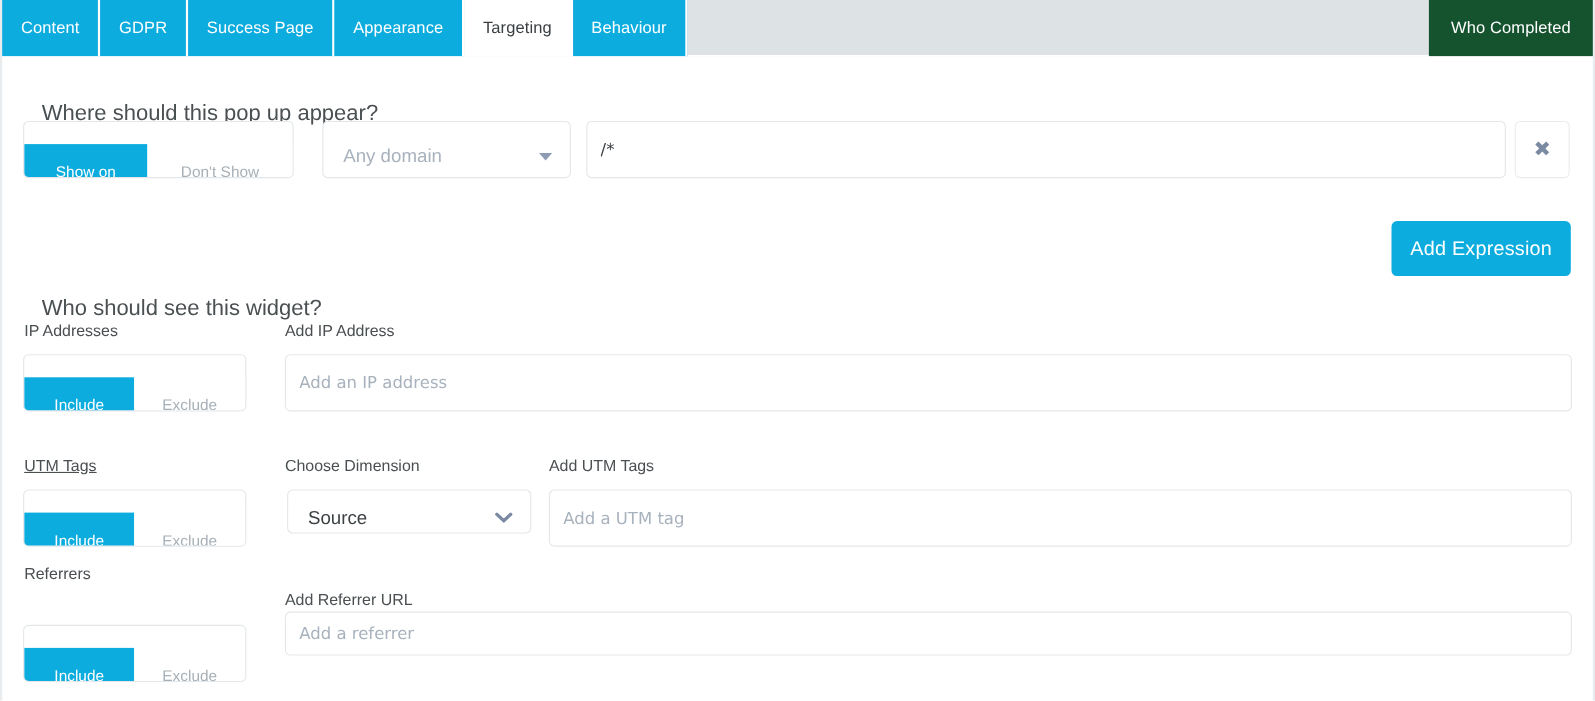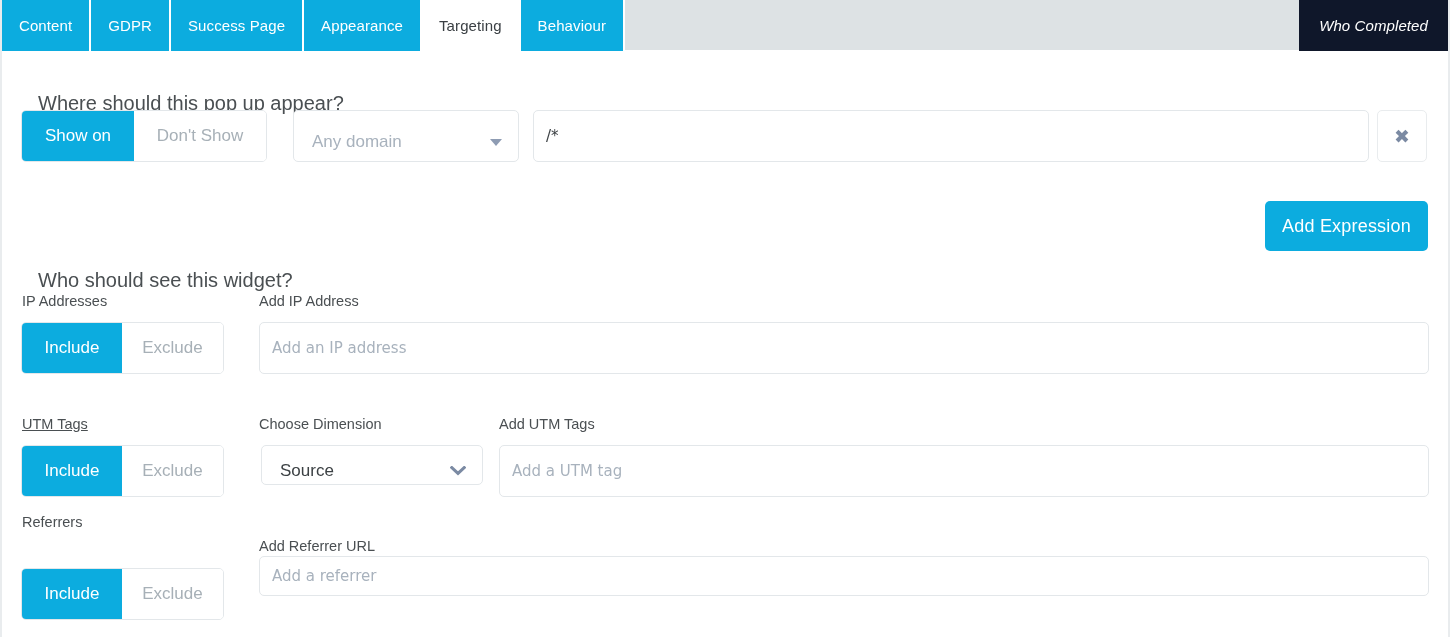--- a/index.html
+++ b/index.html
@@ -58,26 +58,25 @@
   .tab.active {
     background: #ffffff;
     color: #3a3f43;
     border-right: 2px solid #ffffff;
   }
   .tab-spacer {
     flex: 1 1 auto;
     background: #dde2e4;
   }
   .tab.right {
-    background: #0f172a;
+    background: #14532d;
     color: #ffffff;
     border-right: none;
     padding: 0 20px;
     margin-left: auto;
-    font-style: italic;
   }
 
   
   .content {
     position: absolute;
     left: 0;
     top: 51px;
     right: 0;
     bottom: 0;
     padding: 0 20px;
@@ -108,26 +107,27 @@
     border-radius: 5px;
     overflow: hidden;
     background: #ffffff;
     box-sizing: border-box;
     height: 52px;
   }
   .toggle .seg {
     display: flex;
     align-items: center;
     justify-content: center;
-    font-size: 17px;
+    font-size: 14px;
     color: #a7b0b7;
     background: #ffffff;
     box-sizing: border-box;
     cursor: pointer;
     user-select: none;
+    margin-top: 20px;
   }
   .toggle .seg.on {
     background: #0cacdf;
     color: #ffffff;
   }
 
   
   .txtinput {
     box-sizing: border-box;
     border: 1px solid #e3e7ea;

